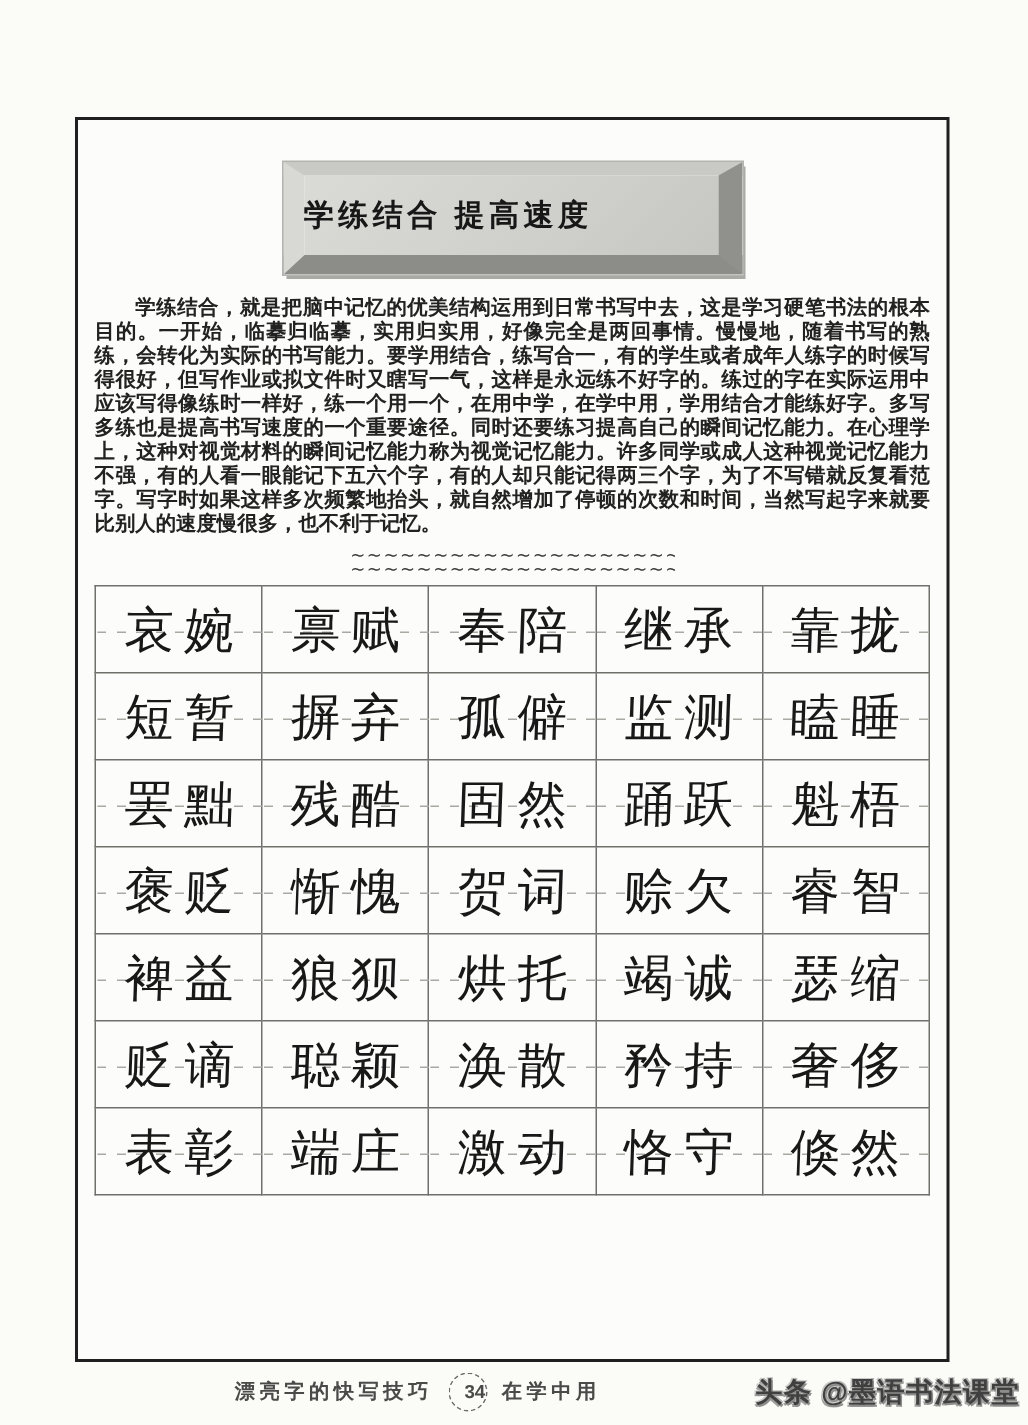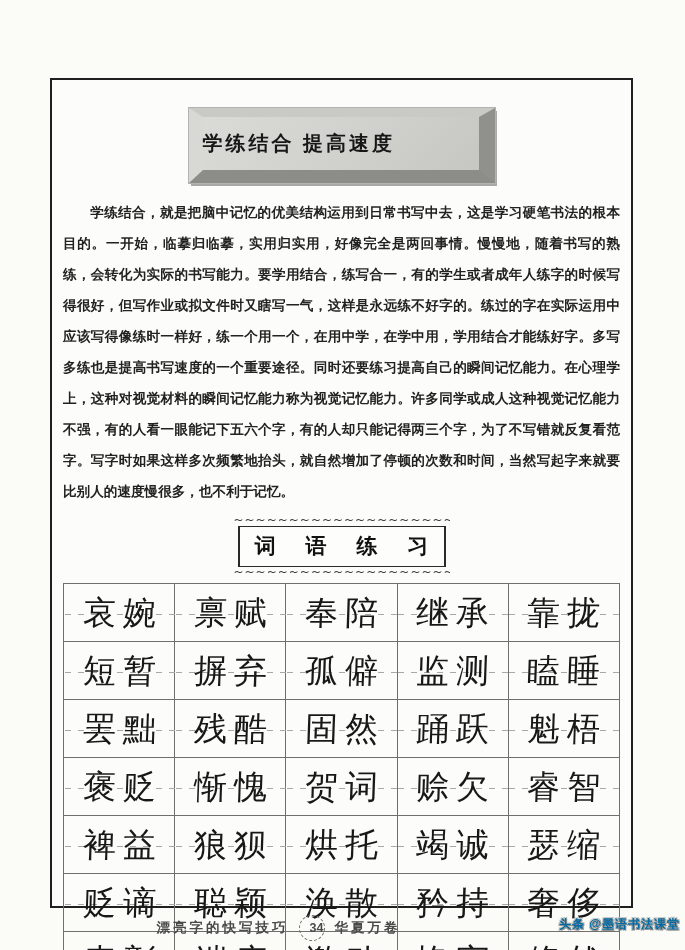--- a/index.html
+++ b/index.html
@@ -24,21 +24,21 @@
   }
   .banner-text{
     font-family:"Liberation Sans", sans-serif;
     font-size:20px;font-weight:bold;letter-spacing:3px;
     padding:13px 0;color:#171717;white-space:nowrap;
   }
   
   .body-text{margin-top:10px;}
   .body-text p{
     margin:0;text-align:justify;text-indent:2em;
-    font-size:13.6px;line-height:31px;font-weight:bold;color:#222;
+    font-size:13.6px;line-height:16px;font-weight:bold;color:#222;
   }
   
   .badge{width:216px;margin:9px auto 6px auto;text-align:center;}
   .rope{
     font-family:"DejaVu Sans", sans-serif;
     font-size:12px;line-height:9px;letter-spacing:1px;color:#3a3a3a;
     white-space:nowrap;overflow:hidden;
   }
   .badge-label{
     border:1px solid #2a2a2a;border-left:2px solid #2a2a2a;border-right:2px solid #2a2a2a;
@@ -70,41 +70,40 @@
   }
   .page-circle{
     display:inline-block;width:24px;height:24px;line-height:24px;
     border:1px dashed #6a6a68;border-radius:50%;
     text-align:right;font-size:12.5px;letter-spacing:0;color:#4a4a48;
   }
   
   .watermark{
     position:absolute;right:5px;top:916px;white-space:nowrap;
     font-family:"Liberation Sans", sans-serif;
-    font-size:12px;font-weight:bold;letter-spacing:1px;
-    color:#0369a1;
+    font-size:18px;font-weight:bold;letter-spacing:1px;
+    color:#404040;
     text-shadow:1px 1px 0 #8d8d8b,-1px -1px 0 #c9c9c7,1px -1px 0 #b5b5b3,-1px 1px 0 #9f9f9d;
   }
 </style>
 </head>
 <body>
 
 <div class="page-frame">
 
   <div class="banner">
     <div class="banner-text">学练结合  提高速度</div>
   </div>
 
   <div class="body-text">
     <p>学练结合，就是把脑中记忆的优美结构运用到日常书写中去，这是学习硬笔书法的根本目的。一开始，临摹归临摹，实用归实用，好像完全是两回事情。慢慢地，随着书写的熟练，会转化为实际的书写能力。要学用结合，练写合一，有的学生或者成年人练字的时候写得很好，但写作业或拟文件时又瞎写一气，这样是永远练不好字的。练过的字在实际运用中应该写得像练时一样好，练一个用一个，在用中学，在学中用，学用结合才能练好字。多写多练也是提高书写速度的一个重要途径。同时还要练习提高自己的瞬间记忆能力。在心理学上，这种对视觉材料的瞬间记忆能力称为视觉记忆能力。许多同学或成人这种视觉记忆能力不强，有的人看一眼能记下五六个字，有的人却只能记得两三个字，为了不写错就反复看范字。写字时如果这样多次频繁地抬头，就自然增加了停顿的次数和时间，当然写起字来就要比别人的速度慢很多，也不利于记忆。</p>
   </div>
 
   <div class="badge">
     <div class="rope">~~~~~~~~~~~~~~~~~~~~~~~~~~~~~~~~~~</div>
-    <div class="badge-label">词 语 练 习</div>
     <div class="rope">~~~~~~~~~~~~~~~~~~~~~~~~~~~~~~~~~~</div>
   </div>
 
   <table class="word-grid">
     <tbody>
       <tr>
         <td>哀婉</td>
         <td>禀赋</td>
         <td>奉陪</td>
         <td>继承</td>
@@ -153,19 +152,19 @@
         <td>倏然</td>
       </tr>
     </tbody>
   </table>
 
 </div>
 
 <div class="footer">
   <span>漂亮字的快写技巧</span>
   <span class="page-circle">34</span>
-  <span>华夏万卷</span>
+  <span>在学中用</span>
 </div>
 
 <div class="watermark">
   <span>头条</span>
   <span>@墨语书法课堂</span>
 </div>
 
 </body></html>

